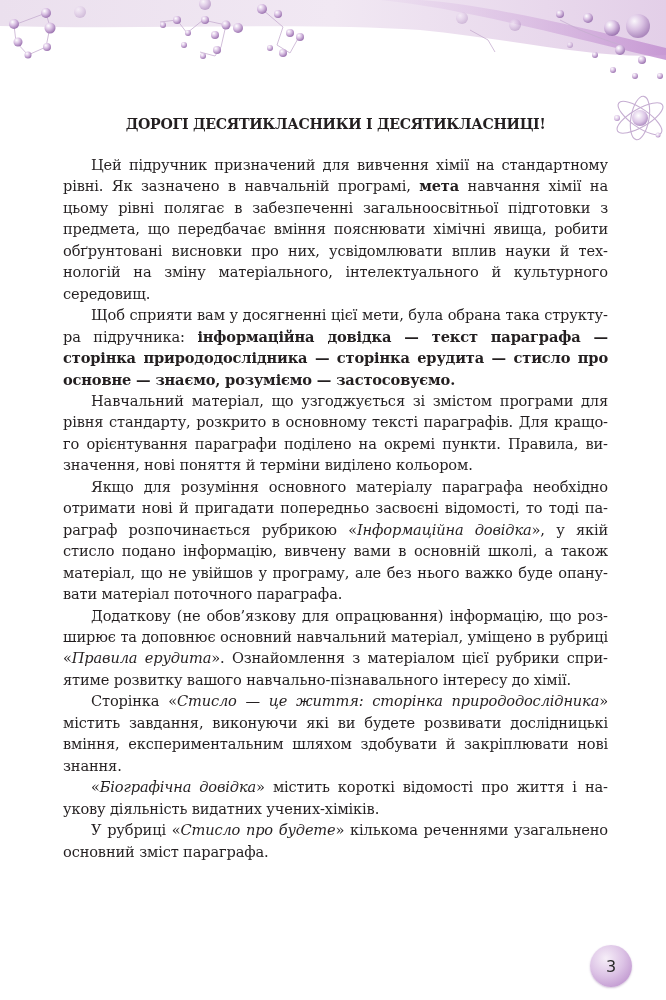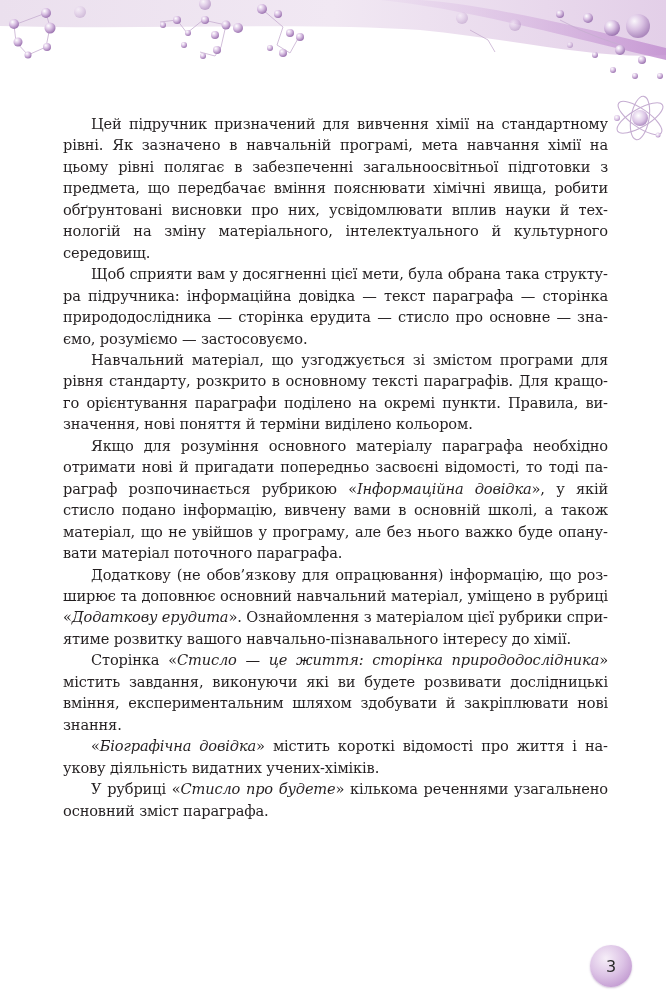--- a/index.html
+++ b/index.html
@@ -19,21 +19,21 @@
   }
   .title {
     text-align: center; font-weight: bold; font-size: 14.2px;
     letter-spacing: -0.3px; margin: 0 0 19px 0; line-height: 22px;
   }
   .para {
     font-size: 14.6px; line-height: 21.45px; text-align: justify;
     text-indent: 28px; margin: 0; letter-spacing: -0.15px;
     hyphens: manual;
   }
-  .para b { font-weight: normal; }
+  .para b { font-weight: bold; }
   .para i { }
   .page-num {
     position: absolute; left: 590px; top: 945px; width: 42px; height: 42px;
     border-radius: 50%;
     background: radial-gradient(circle at 38% 32%, #f6eef8 0%, #ddc4e6 45%, #c29ad1 80%, #a97fbd 100%);
     box-shadow: 0 1px 2px rgba(120,80,140,0.35);
     display: flex; align-items: center; justify-content: center;
     font-family: "DejaVu Sans", "Liberation Sans", sans-serif;
     font-size: 16px; color: #2a2a2a;
   }
@@ -127,26 +127,27 @@
       <ellipse cx="32" cy="33" rx="26" ry="9" transform="rotate(35 32 33)"></ellipse>
       <ellipse cx="32" cy="33" rx="9" ry="22" transform="rotate(10 32 33)"></ellipse>
     </g>
     <circle cx="32" cy="33" r="8" fill="url(#nuc)"></circle>
     <circle cx="9" cy="33" r="3" fill="url(#nuc)"></circle>
     <circle cx="50" cy="50" r="2.5" fill="url(#nuc)"></circle>
   </svg>
 </div>
 
 <div class="content">
+  <h1 class="title">ДОРОГІ ДЕСЯТИКЛАСНИКИ І ДЕСЯТИКЛАСНИЦІ!</h1>
   <div id="paras">
       <p class="para"><span>Цей підручник призначений для вивчення хімії на стандартному рівні. Як зазначено в навчальній програмі, </span><b>мета</b><span> навчання хімії на цьому рівні полягає в забезпеченні загальноосвітньої підготовки з предмета, що передбачає вміння пояснювати хімічні явища, робити обґрунтовані висновки про них, усвідомлювати вплив науки й тех­нологій на зміну матеріального, інтелектуального й культурного середовищ.</span></p>
       <p class="para"><span>Щоб сприяти вам у досягненні цієї мети, була обрана така структу­ра підручника: </span><b>інформаційна довідка — текст параграфа — сторінка природодослідника — сторінка ерудита — стисло про основне — зна­ємо, розуміємо — застосовуємо.</b></p>
       <p class="para"><span>Навчальний матеріал, що узгоджується зі змістом програми для рівня стандарту, розкрито в основному тексті параграфів. Для кращо­го орієнтування параграфи поділено на окремі пункти. Правила, ви­значення, нові поняття й терміни виділено кольором.</span></p>
       <p class="para"><span>Якщо для розуміння основного матеріалу параграфа необхідно отримати нові й пригадати попередньо засвоєні відомості, то тоді па­раграф розпочинається рубрикою «</span><i>Інформаційна довідка</i><span>», у якій стисло подано інформацію, вивчену вами в основній школі, а також матеріал, що не увійшов у програму, але без нього важко буде опану­вати матеріал поточного параграфа.</span></p>
-      <p class="para"><span>Додаткову (не обов’язкову для опрацювання) інформацію, що роз­ширює та доповнює основний навчальний матеріал, уміщено в рубриці «</span><i>Додаткову ерудита</i><span>». Ознайомлення з матеріалом цієї рубрики спри­ятиме розвитку вашого навчально-пізнавального інтересу до хімії.</span></p>
+      <p class="para"><span>Додаткову (не обов’язкову для опрацювання) інформацію, що роз­ширює та доповнює основний навчальний матеріал, уміщено в рубриці «</span><i>Правила ерудита</i><span>». Ознайомлення з матеріалом цієї рубрики спри­ятиме розвитку вашого навчально-пізнавального інтересу до хімії.</span></p>
       <p class="para"><span>Сторінка «</span><i>Стисло — це життя: сторінка природодослідника</i><span>» міс­тить завдання, виконуючи які ви будете розвивати дослідницькі вміння, експериментальним шляхом здобувати й закріплювати нові знання.</span></p>
       <p class="para"><span>«</span><i>Біографічна довідка</i><span>» містить короткі відомості про життя і на­укову діяльність видатних учених-хіміків.</span></p>
       <p class="para"><span>У рубриці «</span><i>Стисло про будете</i><span>» кількома реченнями узагальнено основний зміст параграфа.</span></p>
     </div>
 </div>
 
 <div class="page-num">
   <span>3</span>
 </div>
 

